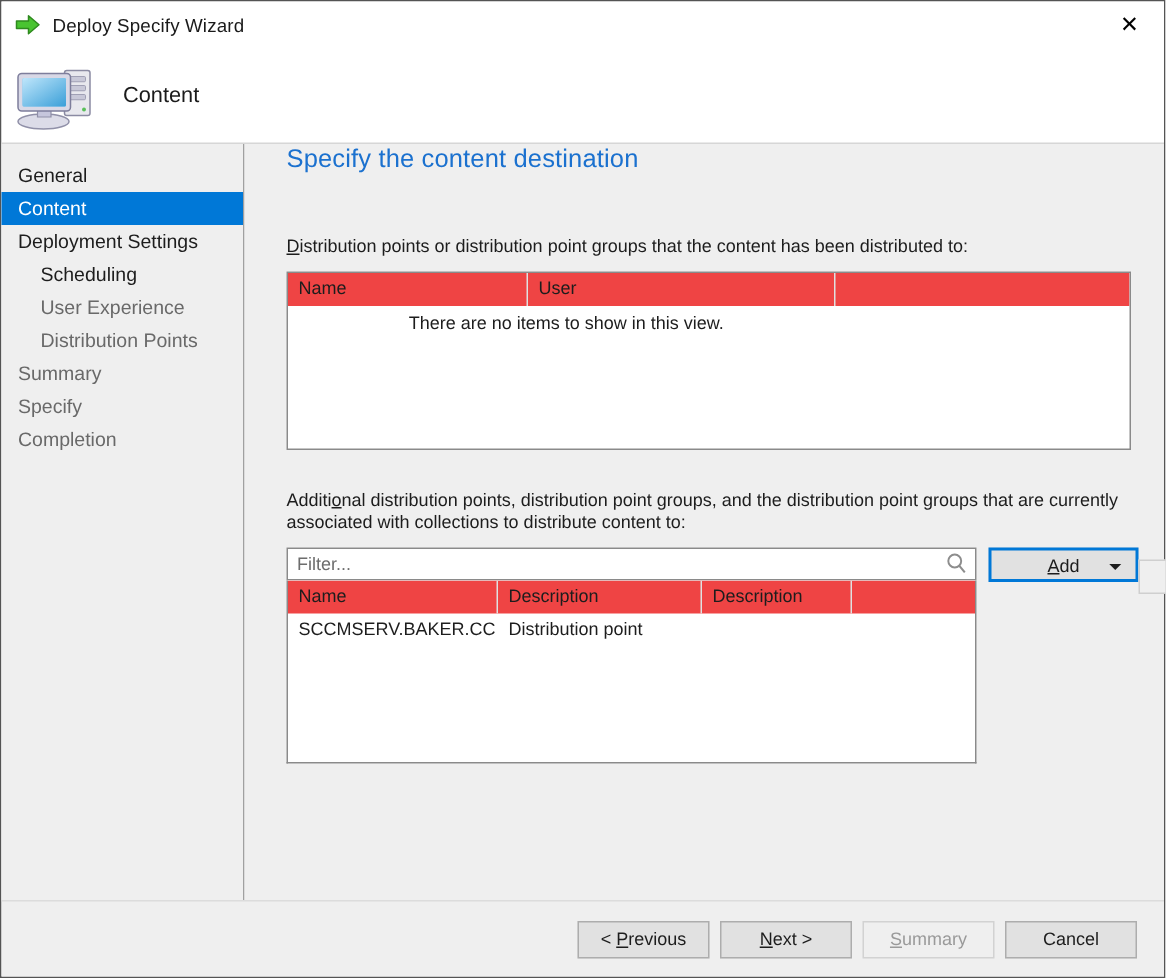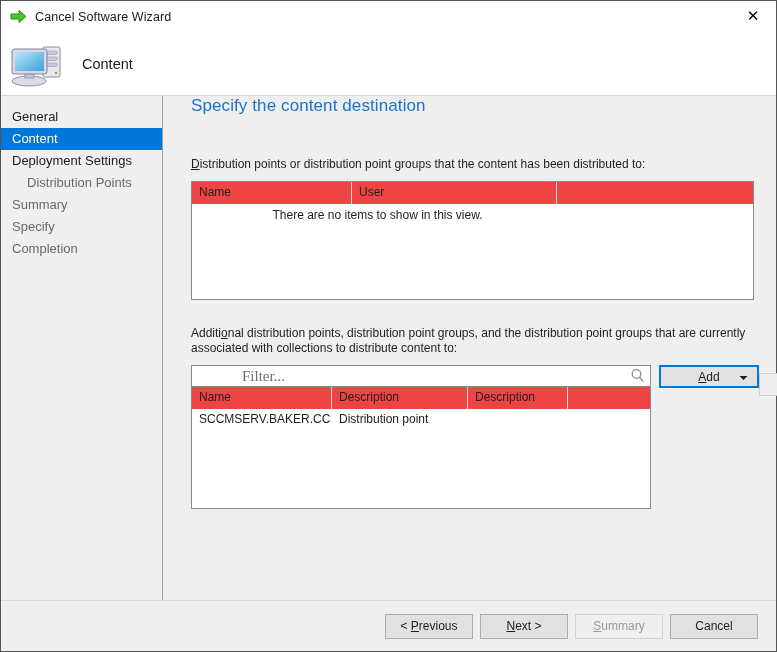--- a/index.html
+++ b/index.html
@@ -215,27 +215,26 @@
     border: 1px solid #8a8a8a;
     box-sizing: border-box;
     display: flex;
     align-items: center;
     position: relative;
   }
   .filter-input {
     border: none;
     outline: none;
     background: transparent;
-    font-family: Liberation Serif, serif;
-    font-size: 15px;
+    font-family: Liberation Sans, sans-serif;
+    font-size: 12px;
     color: #5a5a5a;
     padding-left: 6px;
     width: 420px;
     height: 18px;
-    margin-left: 44px;
   }
   .filter-input::placeholder { color: #6d6d6d; opacity: 1; }
   .search-icon {
     position: absolute;
     right: 5px;
     top: 2px;
   }
 
   .side-buttons {
     margin-left: 8px;
@@ -310,21 +309,21 @@
 <body>
 
 <div id="window">
 
   <div class="titlebar">
     <div class="title-icon">
       <svg width="17" height="15" viewBox="0 0 17 15">
         <path d="M1 5 L9 5 L9 1.5 L16 7.5 L9 13.5 L9 10 L1 10 Z" fill="#49c431" stroke="#2f8a1f" stroke-width="1" stroke-linejoin="round"></path>
       </svg>
     </div>
-    <div class="title-text">Cancel Software Wizard</div>
+    <div class="title-text">Deploy Specify Wizard</div>
     <div class="close-btn">
       <span class="close-x">✕</span>
     </div>
   </div>
 
   <div class="wizard-header">
     <div class="wizard-header-icon">
       <svg width="56" height="48" viewBox="0 0 56 48">
 
         <rect x="33" y="7" width="17" height="30" rx="1.5" fill="#e8e8ee" stroke="#8b8ba3" stroke-width="1"></rect>
@@ -347,20 +346,22 @@
     </div>
     <div class="wizard-header-title">Content</div>
   </div>
 
   <div class="body-area">
 
     <div class="sidebar">
       <div class="nav-item">General</div>
       <div class="nav-item selected">Content</div>
       <div class="nav-item">Deployment Settings</div>
+      <div class="nav-item sub">Scheduling</div>
+      <div class="nav-item sub dim">User Experience</div>
       <div class="nav-item sub dim">Distribution Points</div>
       <div class="nav-item dim">Summary</div>
       <div class="nav-item dim">Specify</div>
       <div class="nav-item dim">Completion</div>
     </div>
 
     <div class="content">
 
       <div class="page-heading">Specify the content destination</div>
 

